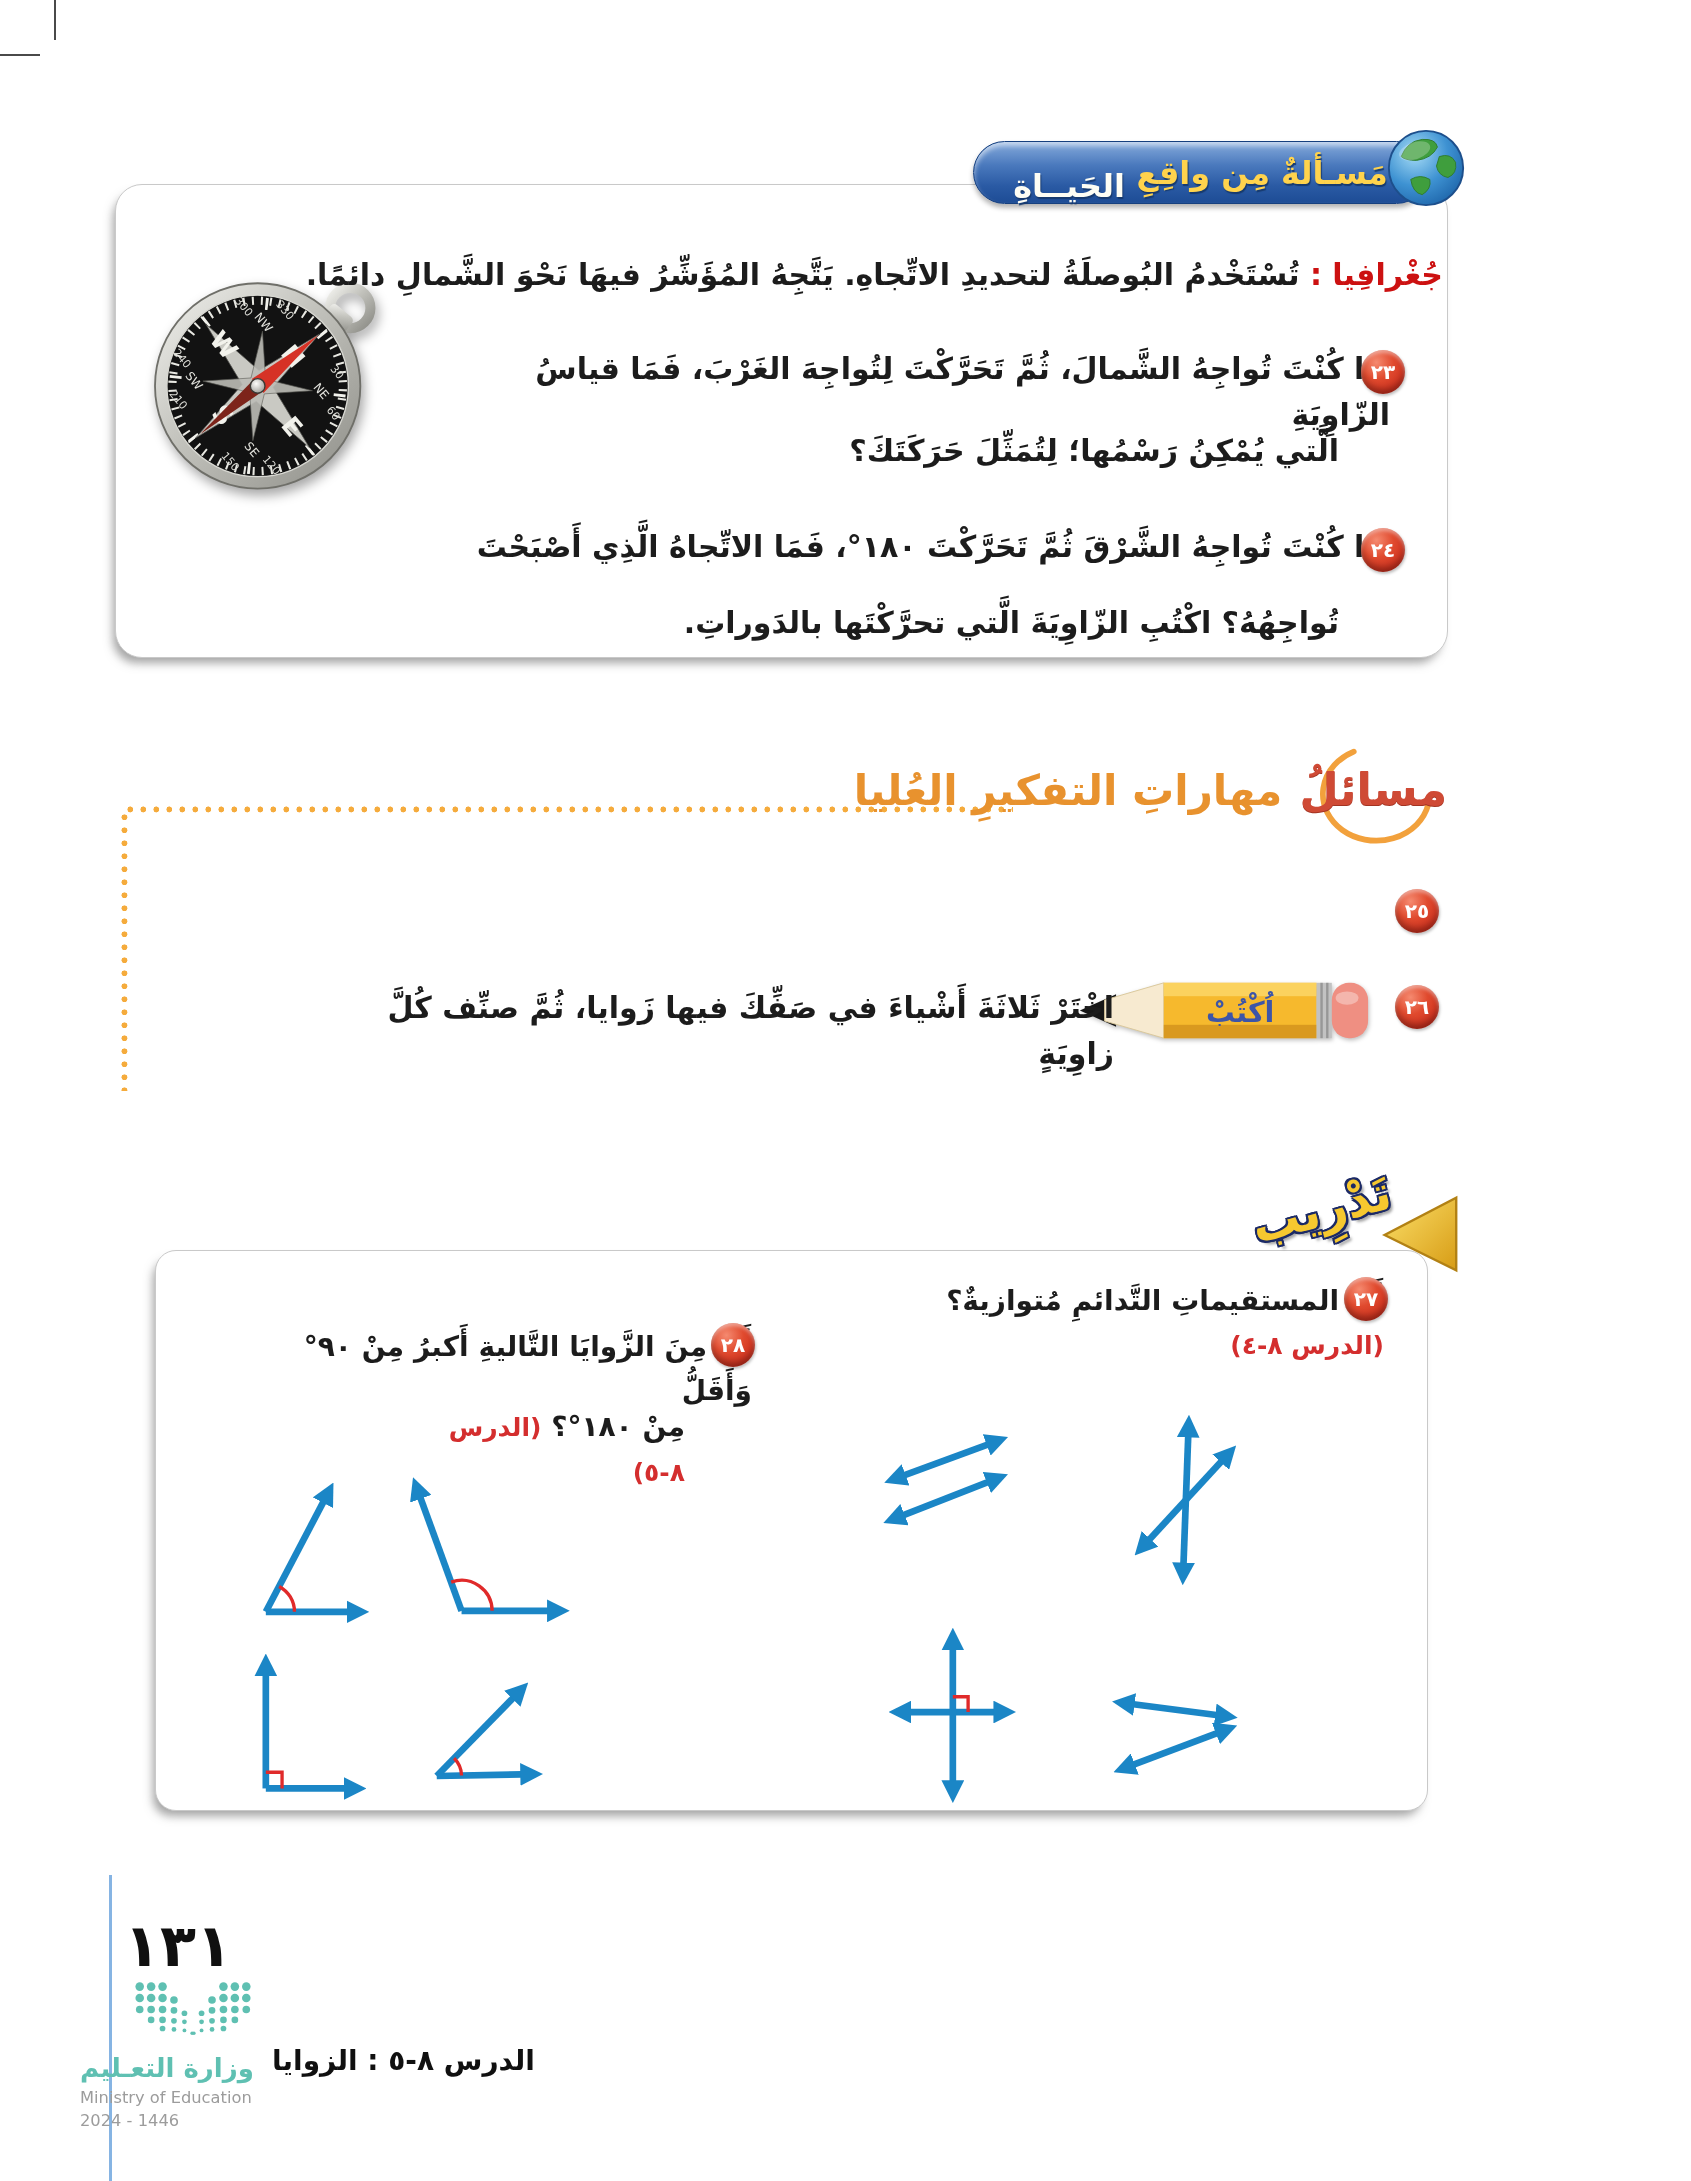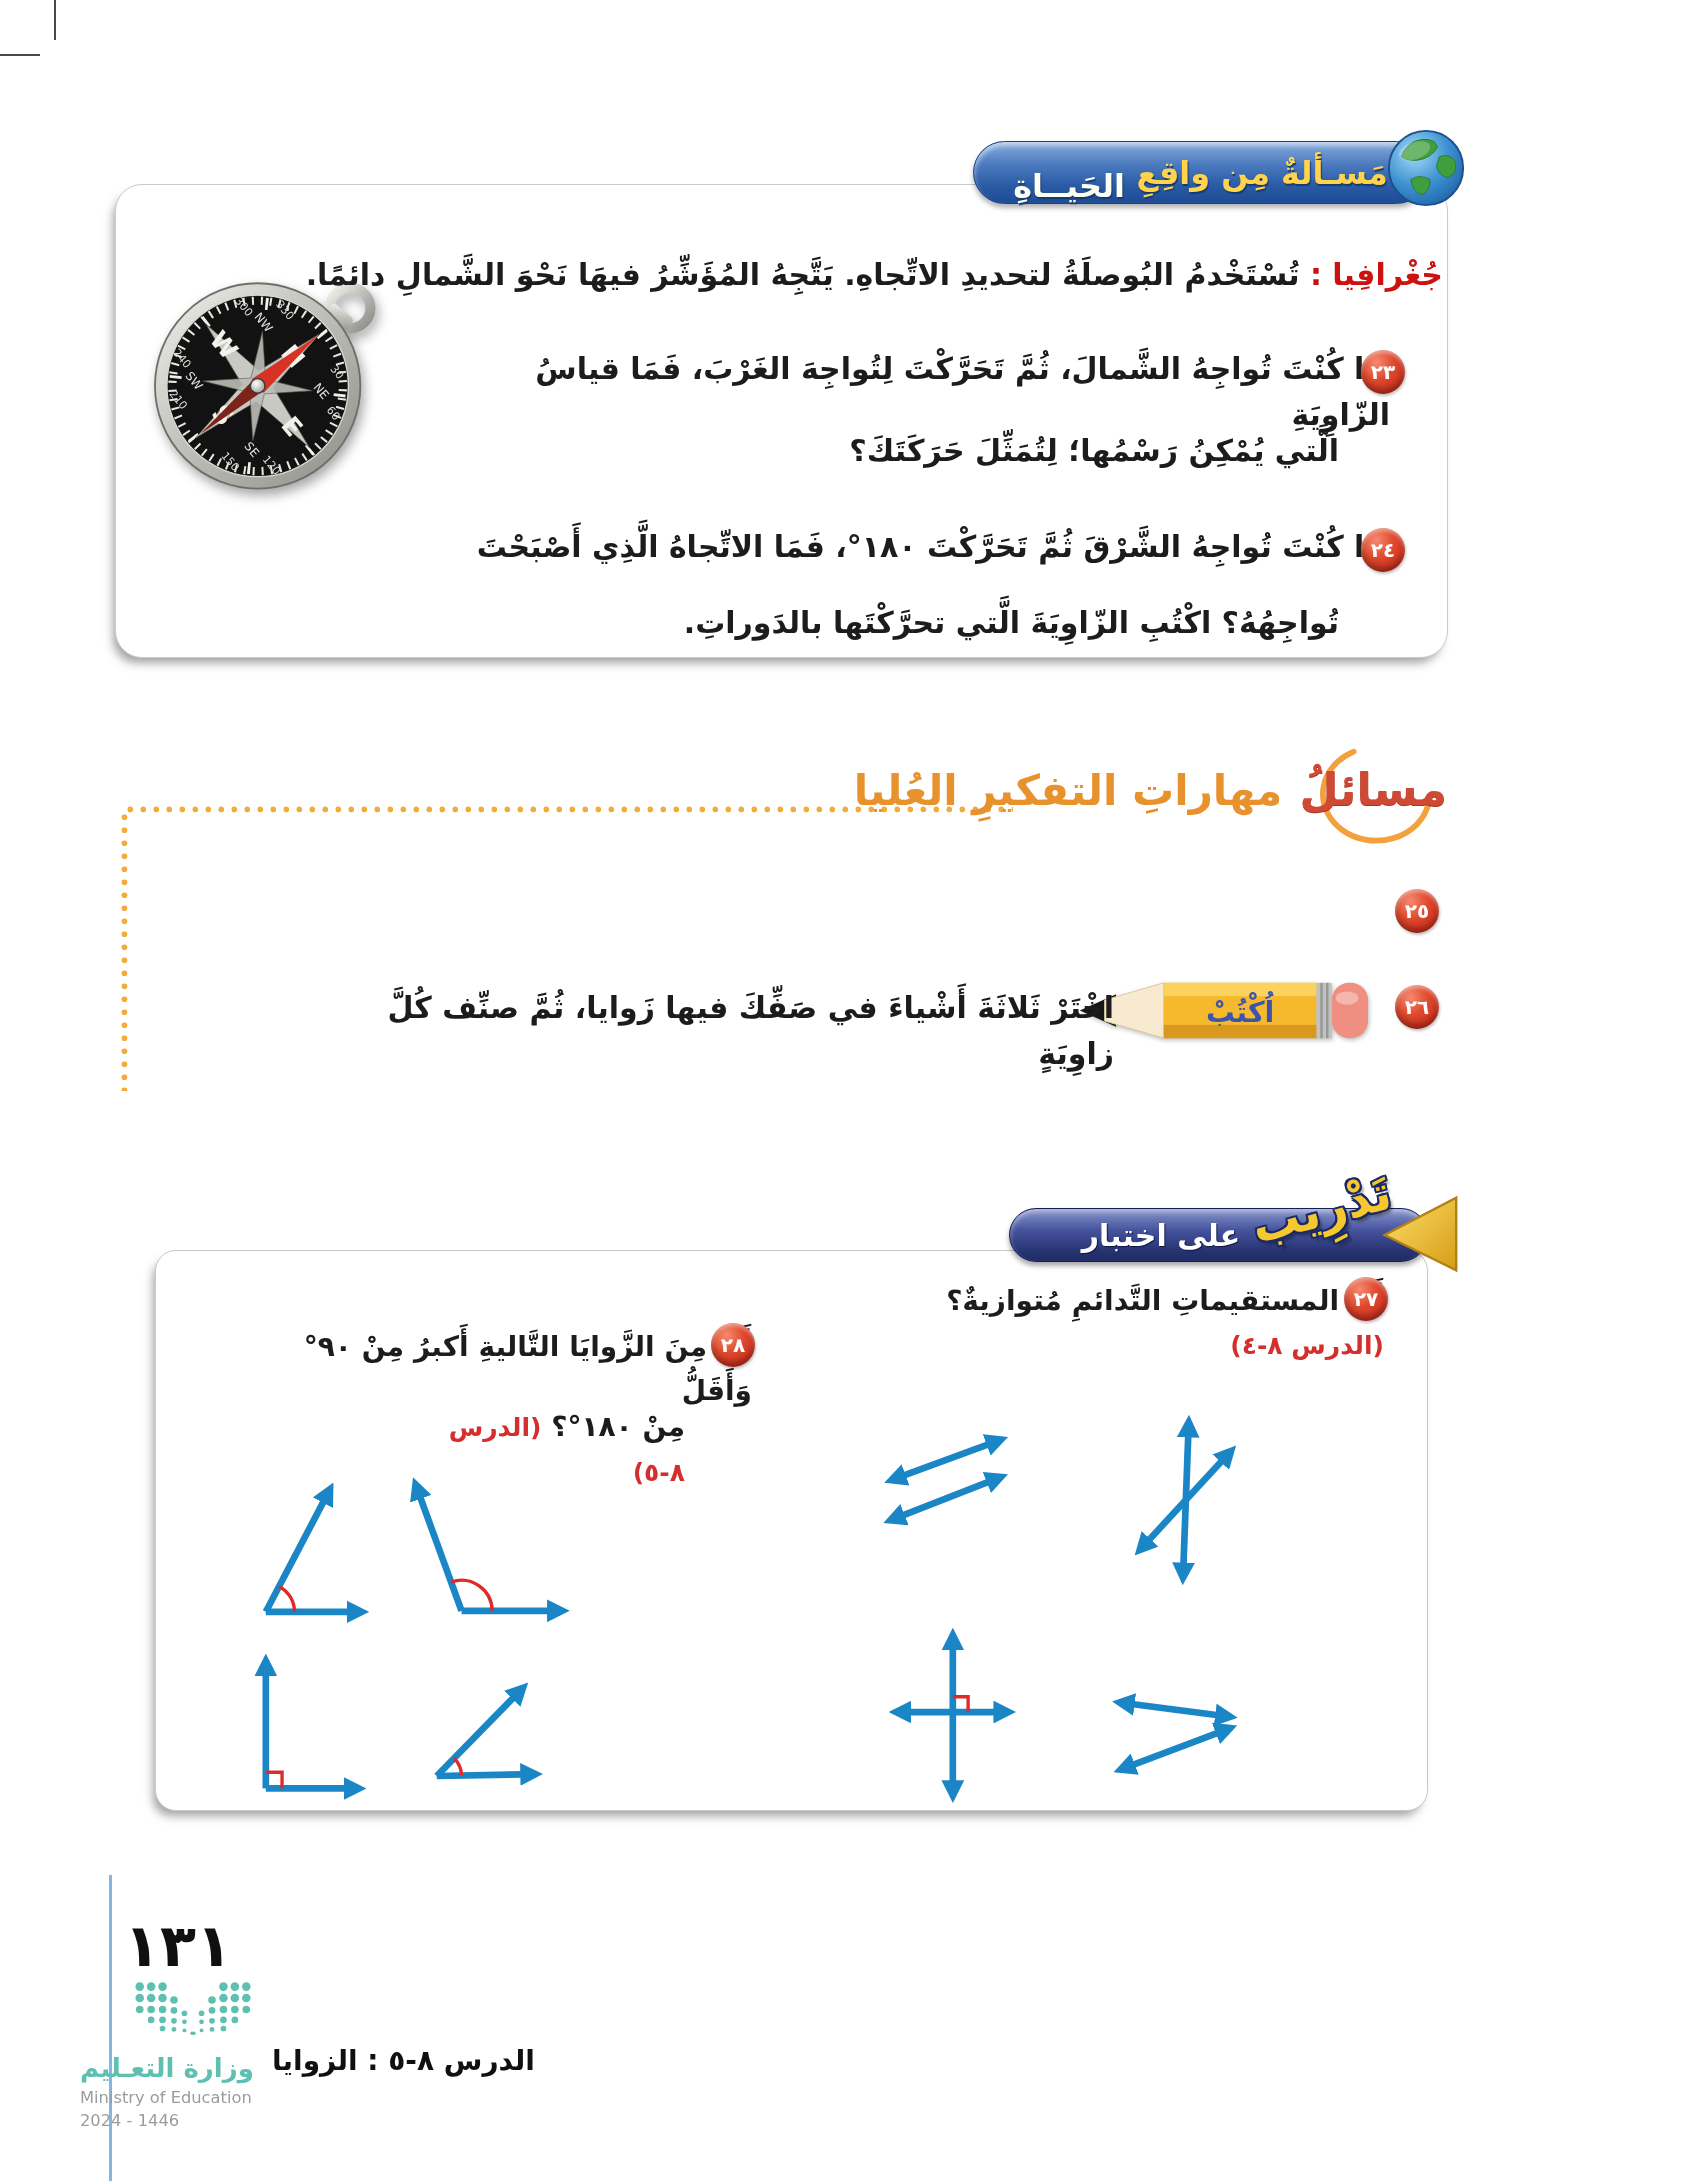--- a/index.html
+++ b/index.html
@@ -190,23 +190,20 @@
     <rect x="262" y="6" width="2.5" height="58" fill="#979797"></rect>
     <rect x="268" y="6" width="38" height="58" rx="18" fill="#ef8f82"></rect>
     <ellipse cx="284" cy="22" rx="12" ry="7" fill="#ffffff" opacity="0.35"></ellipse>
     <text x="172" y="47" text-anchor="middle" font-size="30" font-weight="bold" fill="#3d55a8" font-family="DejaVu Sans, sans-serif">اُكْتُبْ</text>
   </svg>
   <div class="abs ar qtext" style="left:258px;top:985px;width:809px;">اخْتَرْ ثَلاثَةَ أَشْياءَ في صَفِّكَ فيها زَوايا، ثُمَّ صنِّف كُلَّ زاوِيَةٍ</div>
 
   <div class="panel" style="left:155px;top:1250px;width:1271px;height:559px;border-radius:21px;z-index:1;"></div>
   <div class="divider"></div>
 
-  <div class="bar2">
-    <span>على اختبار</span>
-  </div>
   <svg class="abs" style="left:1377px;top:1191px;width:84px;height:86px;z-index:7;" viewBox="0 0 88 90">
     <defs>
         <linearGradient id="gold" x1="0" y1="0" x2="1" y2="1">
       <stop offset="0%" stop-color="#fce06a"></stop>
           <stop offset="100%" stop-color="#d79c15"></stop>
     </linearGradient>
       </defs>
     <polygon points="83,7 83,83 8,46" fill="url(#gold)" stroke="#b28114" stroke-width="2.5"></polygon>
   </svg>
   <div class="tadrib">تَدْرِيب</div>

